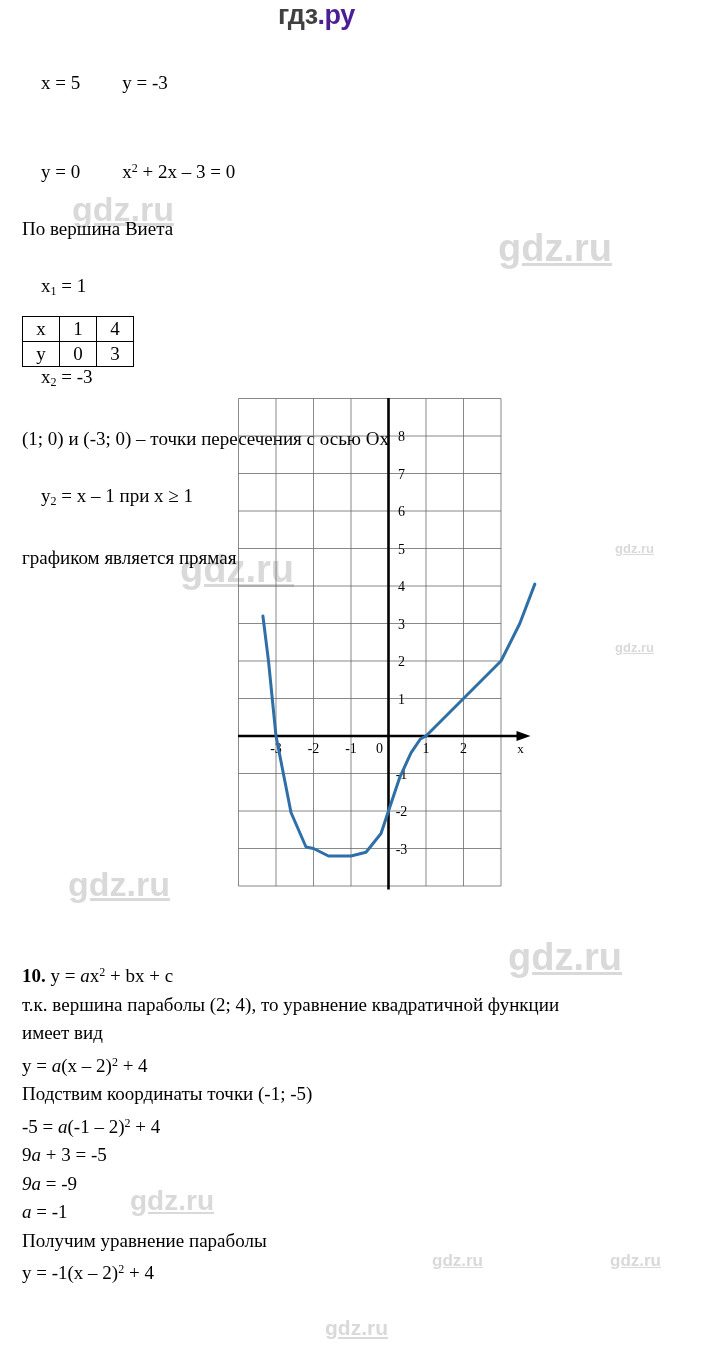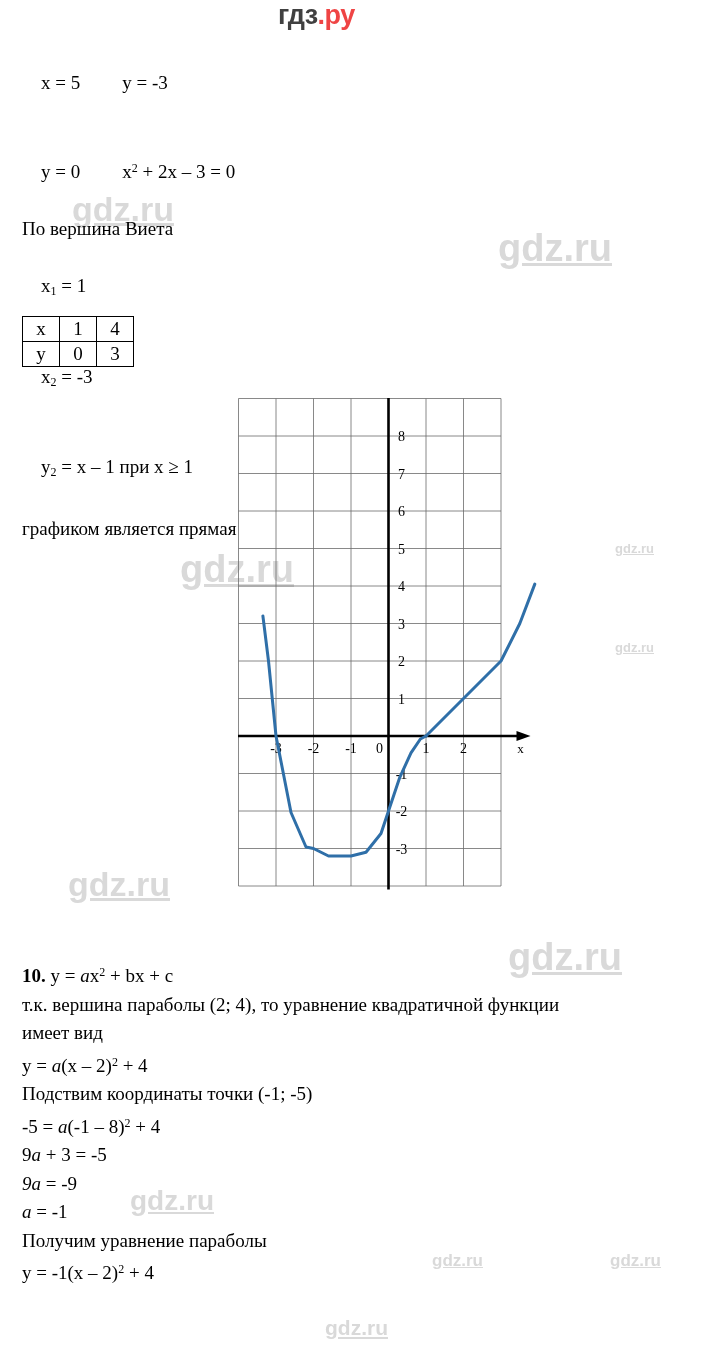--- a/index.html
+++ b/index.html
@@ -8,21 +8,21 @@
     font-family:"Liberation Serif", serif;
     color:#000;position:relative;overflow:hidden;
   }
   
   .site-logo{
     position:absolute;top:0;left:278px;
     font-family:"Liberation Sans", sans-serif;
     font-weight:bold;font-size:27px;letter-spacing:-0.5px;
   }
   .site-logo .g{color:#404040;}
-  .site-logo .ru{color:#ef4444;}
+  .site-logo .ru{color:#4c1d95;}
 
   
   .wm{
     position:absolute;
     font-family:"Liberation Sans", sans-serif;
     font-weight:bold;color:#d9d9d9;
     white-space:nowrap;pointer-events:none;text-decoration:underline;
   }
 
   
@@ -87,20 +87,21 @@
   <div class="line">
     <span>y = 0</span><span class="gap"></span><span>x</span><sup>2</sup><span> + 2х – 3 = 0</span>
   </div>
   <div class="line">По вершина Виета</div>
   <div class="line">
     <span>х</span><sub>1</sub><span> = 1</span>
   </div>
   <div class="line">
     <span>х</span><sub>2</sub><span> = -3</span>
   </div>
+  <div class="line">(1; 0) и (-3; 0) – точки пересечения с осью Ох</div>
   <div class="line">
     <span>у</span><sub>2</sub><span> = х – 1 при х ≥ 1</span>
   </div>
   <div class="line">графиком является прямая</div>
 </div>
 
 <table class="vtable">
   <tbody>
       <tr>
     <td>х</td>
@@ -177,21 +178,21 @@
   <div class="line">
     <span class="num">10.</span><span> y = </span><span class="ital">a</span><span>х</span><sup>2</sup><span> + bх + с</span>
   </div>
   <div class="line">т.к. вершина параболы (2; 4), то уравнение квадратичной функции</div>
   <div class="line">имеет вид</div>
   <div class="line">
     <span>у = </span><span class="ital">a</span><span>(х – 2)</span><sup>2</sup><span> + 4</span>
   </div>
   <div class="line">Подствим координаты точки (-1; -5)</div>
   <div class="line">
-    <span>-5 = </span><span class="ital">a</span><span>(-1 – 8)</span><sup>2</sup><span> + 4</span>
+    <span>-5 = </span><span class="ital">a</span><span>(-1 – 2)</span><sup>2</sup><span> + 4</span>
   </div>
   <div class="line">
     <span>9</span><span class="ital">a</span><span> + 3 = -5</span>
   </div>
   <div class="line">
     <span class="ital">9a</span><span> = -9</span>
   </div>
   <div class="line">
     <span class="ital">a</span><span> = -1</span>
   </div>

